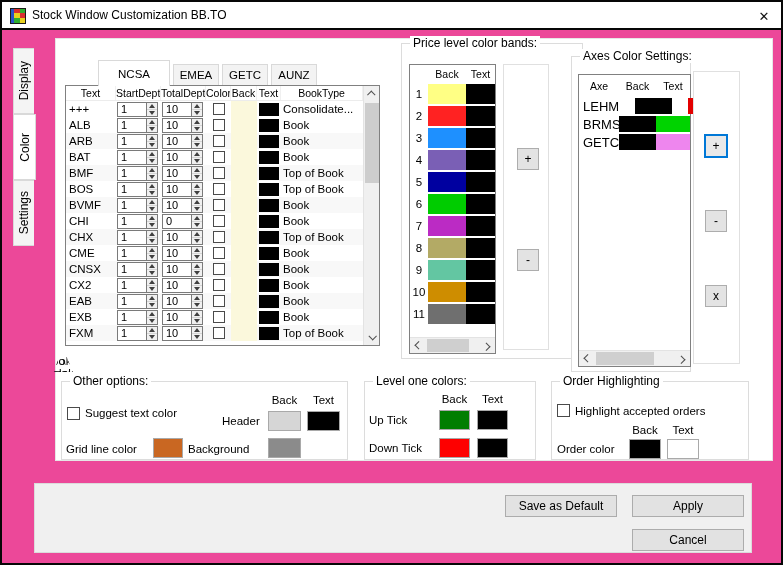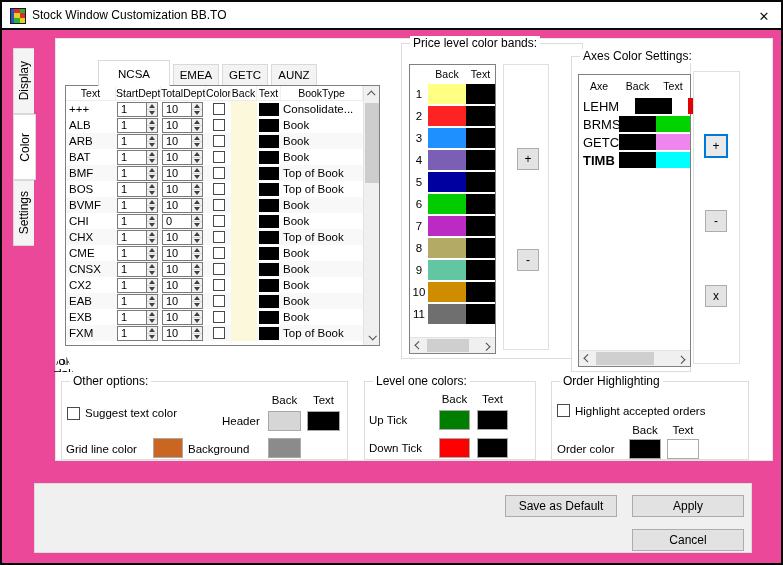--- a/index.html
+++ b/index.html
@@ -865,25 +865,20 @@
               <span class="sw" style="background: rgb(0, 0, 0);"></span>
               <span class="sw" style="background: rgb(0, 211, 0);"></span>
             </div>
 
             <div class="crow" style="grid-template-columns:40px 37px 34px;height:18px;">
               <span class="axe-name">GETC</span>
               <span class="sw" style="background: rgb(0, 0, 0);"></span>
               <span class="sw" style="background: rgb(238, 134, 238);"></span>
             </div>
 
-            <div class="crow" style="grid-template-columns:40px 37px 34px;height:18px;">
-              <span class="axe-name bold">TIMB</span>
-              <span class="sw" style="background: rgb(0, 0, 0);"></span>
-              <span class="sw" style="background: rgb(0, 255, 255);"></span>
-            </div>
           </div>
         <div class="hscroll">
           <div class="arr left">
               <span class="chev left"></span>
             </div>
           <div class="hthumb" style="left:17px;width:58px;"></div>
           <div class="arr right">
               <span class="chev right"></span>
             </div>
         </div>

